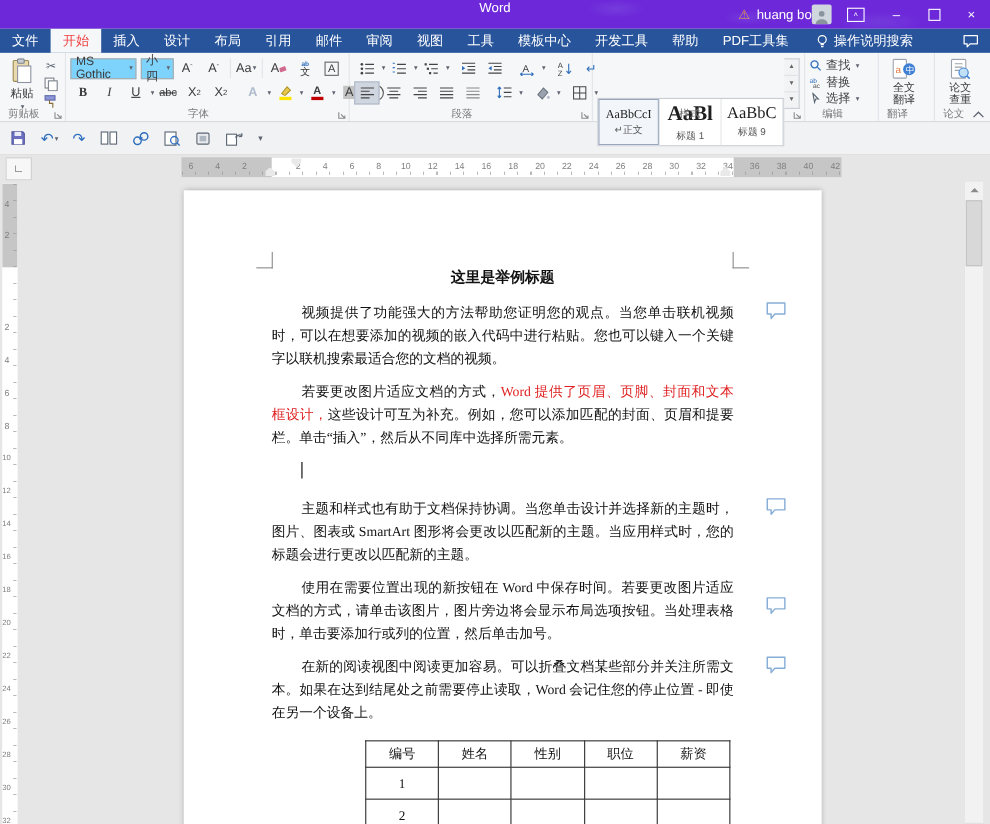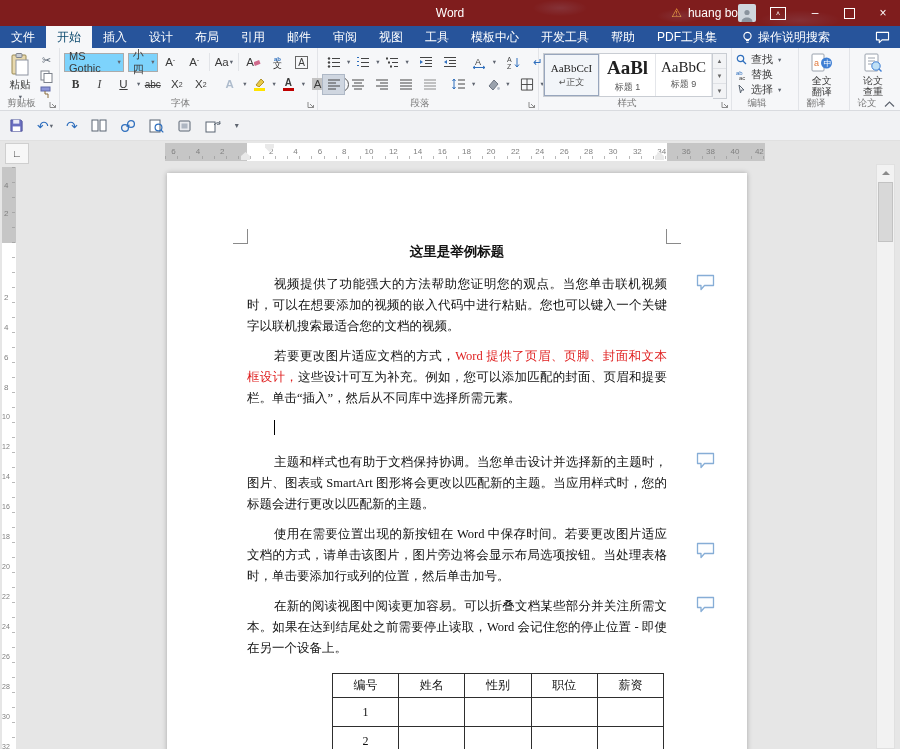--- a/index.html
+++ b/index.html
@@ -1,39 +1,39 @@
 <!DOCTYPE html>
 <html><head>
 <meta charset="utf-8">
 <style>
   html,body{margin:0;padding:0;}
   body{width:900px;height:749px;overflow:hidden;position:relative;background:#e6e6e6;
        font-family:"Liberation Sans","DejaVu Sans",sans-serif;-webkit-font-smoothing:antialiased;}
   svg{display:block}
   
-  .titlebar{position:absolute;top:0;left:0;right:0;height:26px;background:#7f1d1d;color:#fff;
-    display:flex;align-items:center;font-size:12px;z-index:30;padding-left:44px;}
+  .titlebar{position:absolute;top:0;left:0;right:0;height:26px;background:#6d28d9;color:#fff;
+    display:flex;align-items:flex-start;font-size:12px;z-index:30;padding-left:44px;}
   .titlebar::before{content:"";position:absolute;inset:0;pointer-events:none;opacity:.5;
     background:
       radial-gradient(ellipse 40px 12px at 560px 8px, rgba(170,200,240,.25), transparent 70%),
       radial-gradient(ellipse 60px 14px at 800px 20px, rgba(170,200,240,.22), transparent 70%),
       radial-gradient(ellipse 34px 10px at 680px 16px, rgba(170,200,240,.22), transparent 70%);}
   .app-title{position:absolute;left:50%;transform:translateX(-50%);font-size:12px;}
   .tb-right{margin-left:auto;display:flex;align-items:center;height:100%;}
   .warn{color:#f2a33c;font-size:12px;margin-right:6px;}
   .user-name{margin-right:0;}
   .avatar{width:18px;height:18px;background:#cfd6dd;border-radius:2px;display:flex;align-items:flex-end;justify-content:center;overflow:hidden;margin-right:14px;}
   .winbtn{width:34px;height:26px;display:flex;align-items:center;justify-content:center;font-size:12px;color:#fff;}
   .maxbox{width:9px;height:9px;border:1px solid #fff;}
   .ribbonopts{width:14px;height:11px;border:1px solid #fff;display:flex;align-items:center;justify-content:center;font-size:7px;margin-right:12px;}
   
   .tabrow{position:absolute;top:26px;left:0;right:0;height:22px;background:#27549b;display:flex;align-items:stretch;
     color:#fff;font-size:12px;z-index:29;}
   .tab{display:flex;align-items:center;padding:0 11px;cursor:default;white-space:nowrap;}
-  .tab.active{background:#f6f7f9;color:#0c4a6e;}
+  .tab.active{background:#f6f7f9;color:#ef4444;}
   .tellme{display:flex;align-items:center;gap:5px;margin-left:14px;}
   .tabrow .spacer{flex:1}
   .cmt-top{margin-right:10px;display:flex;align-items:center;}
   
   .ribbon{position:absolute;top:48px;left:0;right:0;height:62px;background:#f6f7f9;border-bottom:1px solid #d9dbdf;
     display:flex;z-index:28;font-size:11px;color:#3b3b3b;}
   .group{position:relative;border-right:1px solid #e2e4e8;padding:3px 4px 13px 4px;display:flex;flex-direction:column;}
   .group-label{position:absolute;bottom:0;left:0;right:16px;text-align:center;font-size:9.5px;color:#7a7a7a;}
   .launcher{position:absolute;bottom:1px;right:2px;}
   .r-row{display:flex;align-items:center;height:22px;gap:1px;}
@@ -54,21 +54,21 @@
   .ghostA{color:#aebccd;font-weight:bold;}
   .barA{display:inline-flex;flex-direction:column;align-items:center;line-height:10px;}
   .barA .bar{width:11px;height:3px;margin-top:1px;}
   .shadeA{background:#c3c3c3;padding:0 2px;}
   .circleZ{width:13px;height:13px;border:1px solid #555;border-radius:50%;font-size:8px;display:flex;align-items:center;justify-content:center;}
   .phonetic{display:inline-flex;flex-direction:column;align-items:center;line-height:6px;color:#2f6fbd;}
   .phonetic b{font-size:6px}.phonetic span{font-size:9px;color:#333}
   .boxA{border:1px solid #666;padding:0 2px;font-size:10px;}
   
   .gallery-wrap{display:flex;align-items:flex-start;padding-top:2px;}
-  .gallery{display:flex;background:#fff;border:1px solid #c9cdd3;}
+  .gallery{display:flex;background:#fff;border:1px solid #c9cdd3;margin-top:36px;}
   .style-card{width:55px;height:42px;display:flex;flex-direction:column;align-items:center;justify-content:center;gap:2px;border-right:1px solid #e4e6ea;}
   .style-card.sel{box-shadow:inset 0 0 0 1px #98a6bd;background:#f2f5f9;}
   .st-preview{font-family:"Liberation Serif",serif;color:#1f1f1f;}
   .st-name{font-size:9px;color:#555;}
   .scrollcol{width:13px;display:flex;flex-direction:column;border:1px solid #c9cdd3;border-left:none;background:#f2f3f5;}
   .scrollcol div{height:14px;display:flex;align-items:center;justify-content:center;font-size:6px;color:#666;border-bottom:1px solid #dfe1e5;}
   .ed-col{display:flex;flex-direction:column;justify-content:flex-start;gap:0;padding-top:1px;}
   .ed-row{display:flex;align-items:center;gap:4px;height:15px;font-size:11px;white-space:nowrap;}
   .bigbtn{display:flex;flex-direction:column;align-items:center;width:38px;gap:2px;padding-top:2px;font-size:10px;line-height:11px;text-align:center;}
   .collapse{position:absolute;right:5px;bottom:2px;}

